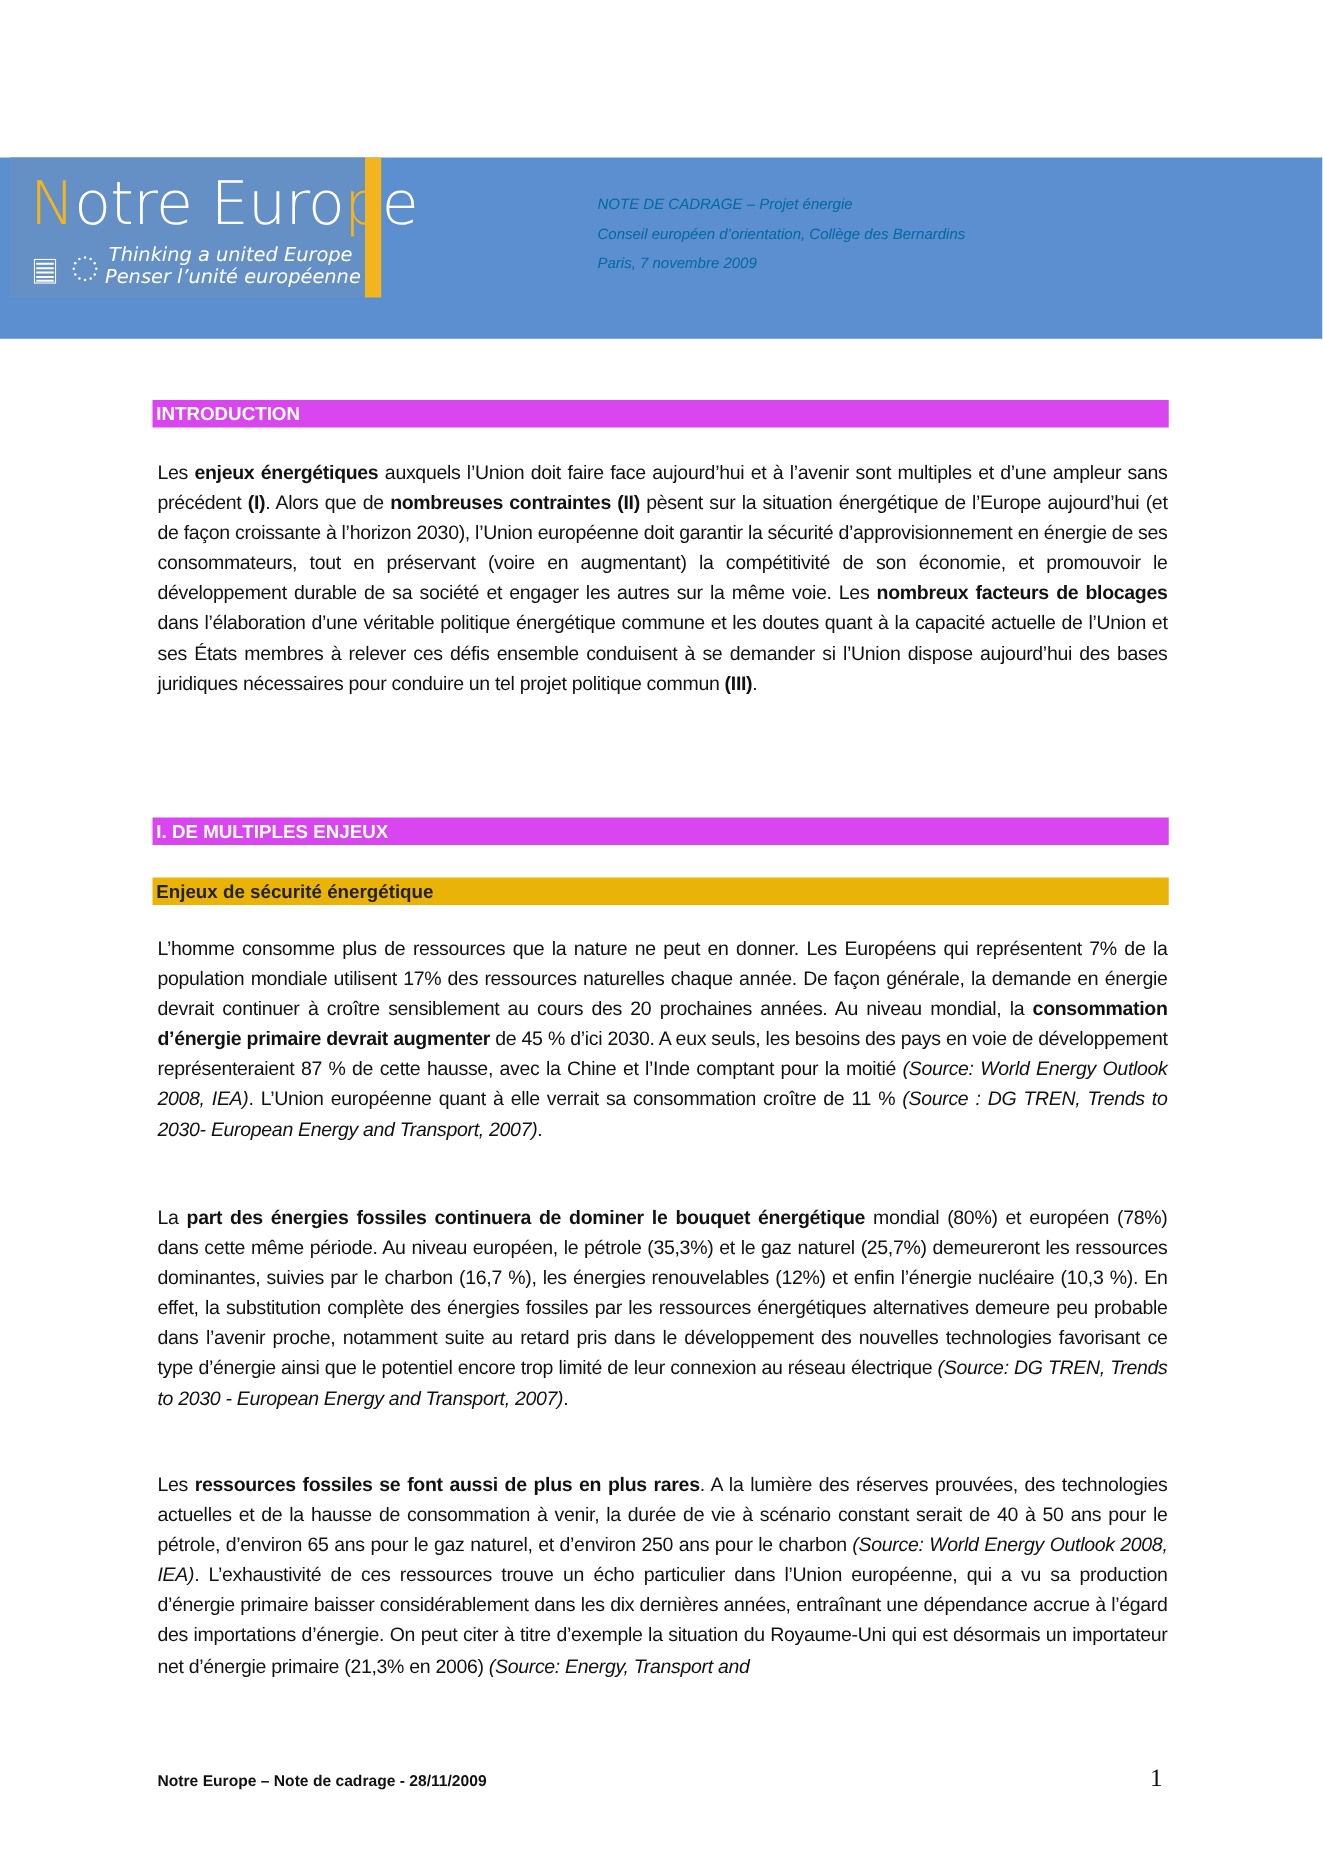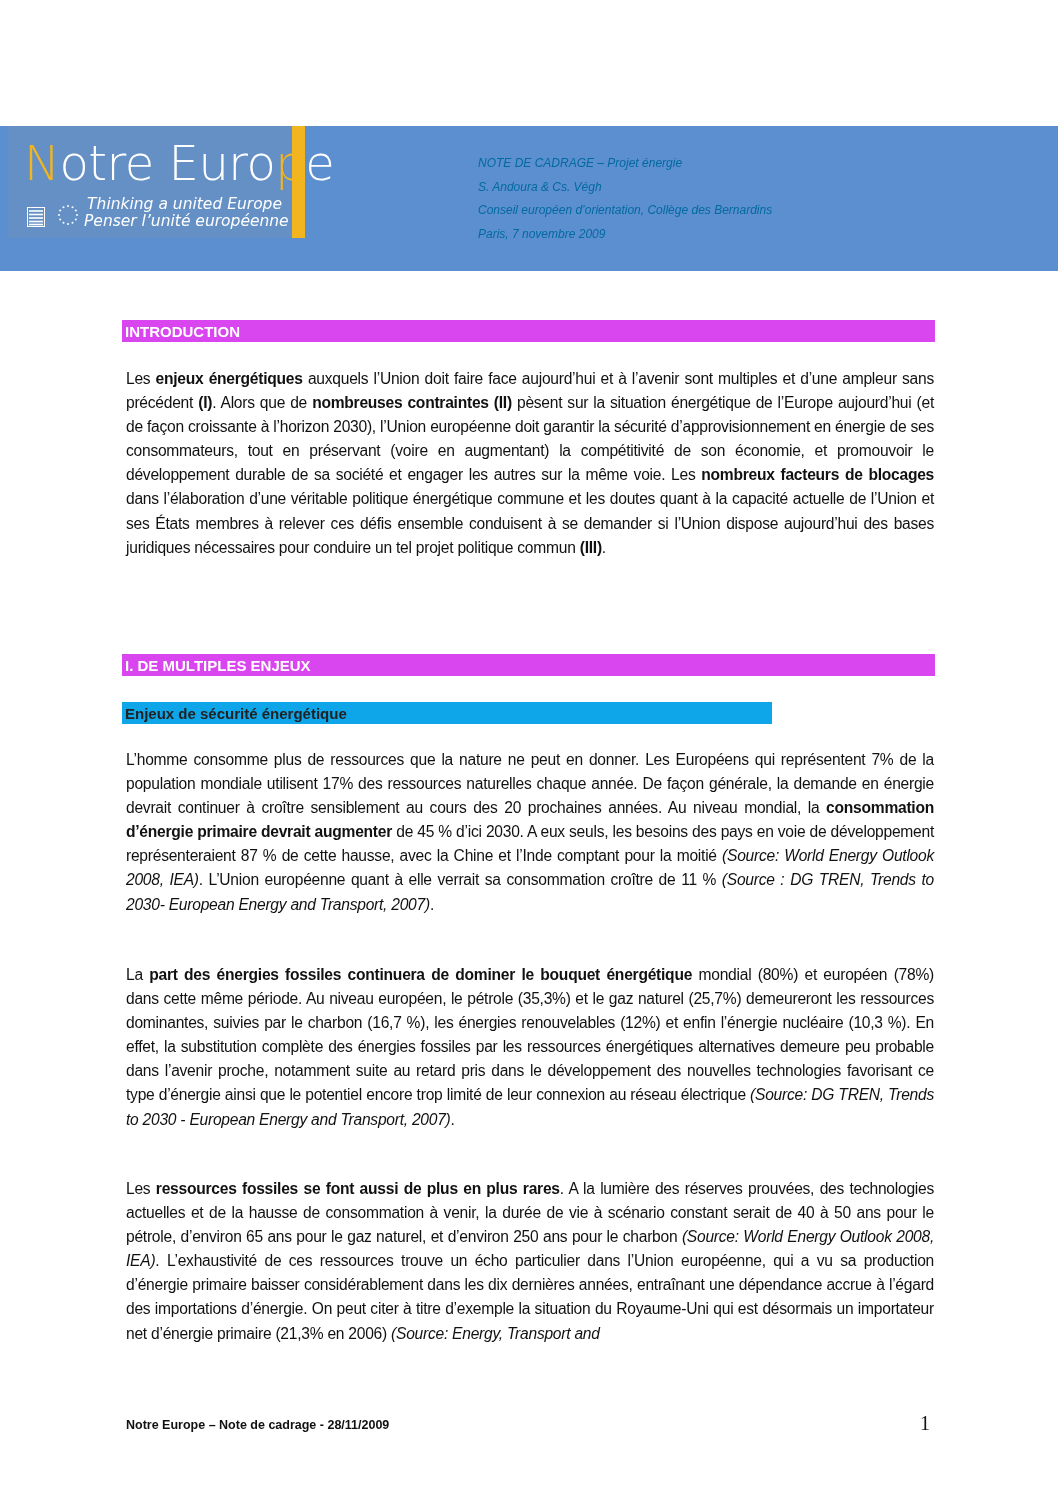--- a/index.html
+++ b/index.html
@@ -15,21 +15,21 @@
   .logo-tag { position: absolute; left: 84px; top: 196px; width: 198px; text-align: right; color: #ffffff;
               font-style: italic; font-size: 15.5px; line-height: 17px; font-family: "DejaVu Sans", sans-serif; white-space: nowrap; }
   .logo-icon-doc { position: absolute; left: 27px; top: 207px; width: 18px; height: 20px; }
   .logo-icon-stars { position: absolute; left: 57px; top: 204px; width: 22px; height: 22px; }
 
   .header-meta { position: absolute; left: 478px; top: 152px; color: #0369a1; font-style: italic; font-weight: normal;
                  font-size: 12px; line-height: 23.5px; font-family: "Liberation Sans", sans-serif; }
   .header-meta div { white-space: nowrap; }
   .section-bar { position: absolute; left: 122px; width: 813px; height: 22px; background: #d946ef; color: #ffffff;
                  font-weight: bold; font-size: 15px; line-height: 23px; padding-left: 3px; box-sizing: border-box; }
-  .sub-bar { position: absolute; left: 122px; width: 650px; height: 22px; background: #0ea5e9; color: #222;
+  .sub-bar { position: absolute; left: 122px; width: 813px; height: 22px; background: #eab308; color: #222;
              font-weight: bold; font-size: 15px; line-height: 23px; padding-left: 3px; box-sizing: border-box; }
 
   .para { position: absolute; left: 126px; width: 808px; font-size: 15.6px; line-height: 24.1px; text-align: justify;
           color: #111; letter-spacing: -0.25px; }
   .para b { font-weight: bold; }
   .para i { font-style: italic; }
 
   .footer-left { position: absolute; left: 126px; top: 1418px; font-size: 12.5px; font-weight: bold; color: #111; }
   .footer-right { position: absolute; left: 920px; top: 1412px; font-size: 20px; font-family: "Liberation Serif", serif; color: #111; }
 </style>
@@ -66,21 +66,20 @@
       <circle cx="6.5" cy="3.2" r="1"></circle>
   </g>
 </svg>
 <div class="logo-tag">
   <div>Thinking a united Europe</div>
   <div>Penser l’unité européenne</div>
 </div>
 
 <div class="header-meta">
   <div>NOTE DE CADRAGE – Projet énergie</div>
-  <div>S. Andoura &amp; Cs. Végh</div>
   <div>Conseil européen d’orientation, Collège des Bernardins</div>
   <div>Paris, 7 novembre 2009</div>
 </div>
 
 <div class="section-bar" style="top:320px;">INTRODUCTION</div>
 <div class="para" style="top:367px;"><span>Les </span><b>enjeux énergétiques</b><span> auxquels l’Union doit faire face aujourd’hui et à l’avenir sont multiples et d’une ampleur sans précédent </span><b>(I)</b><span>. Alors que de </span><b>nombreuses contraintes (II)</b><span> pèsent sur la situation énergétique de l’Europe aujourd’hui (et de façon croissante à l’horizon 2030), l’Union européenne doit garantir la sécurité d’approvisionnement en énergie de ses consommateurs, tout en préservant (voire en augmentant) la compétitivité de son économie, et promouvoir le développement durable de sa société et engager les autres sur la même voie. Les </span><b>nombreux facteurs de blocages</b><span> dans l’élaboration d’une véritable politique énergétique commune et les doutes quant à la capacité actuelle de l’Union et ses États membres à relever ces défis ensemble conduisent à se demander si l’Union dispose aujourd’hui des bases juridiques nécessaires pour conduire un tel projet politique commun </span><b>(III)</b><span>.</span></div>
 
 <div class="section-bar" style="top:654px;">I. DE MULTIPLES ENJEUX</div>
 <div class="sub-bar" style="top:702px;">Enjeux de sécurité énergétique</div>
 

